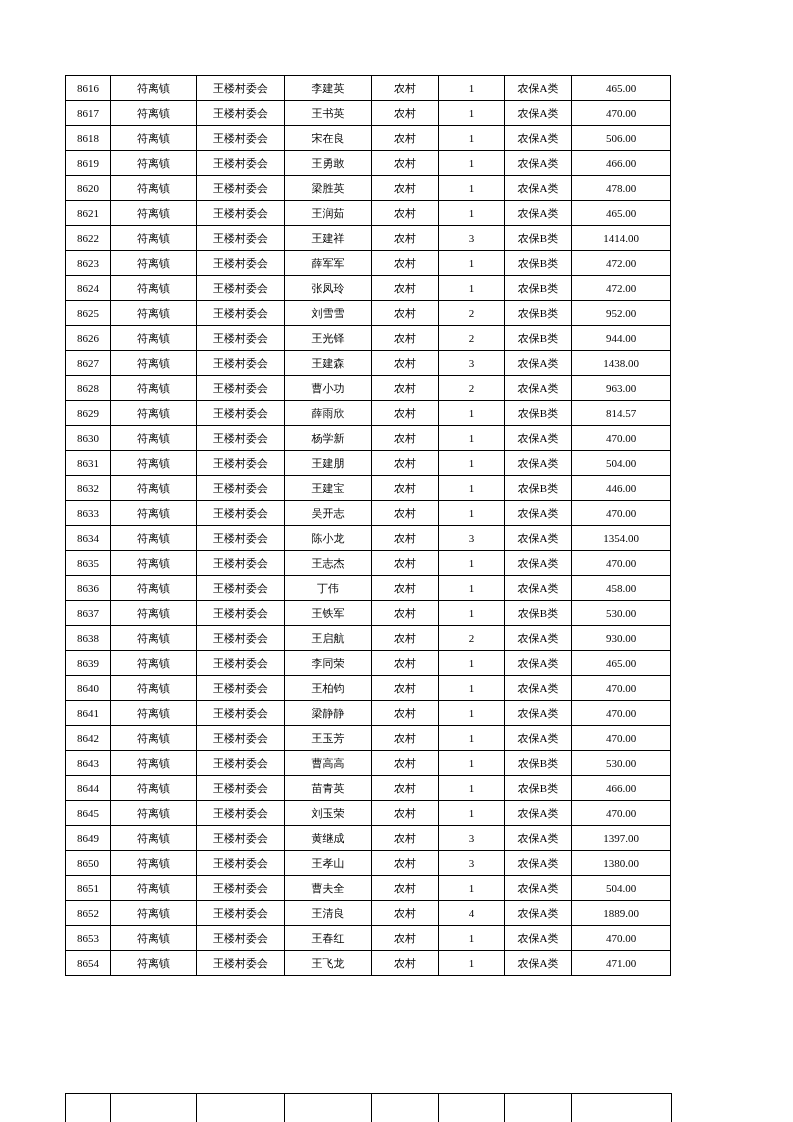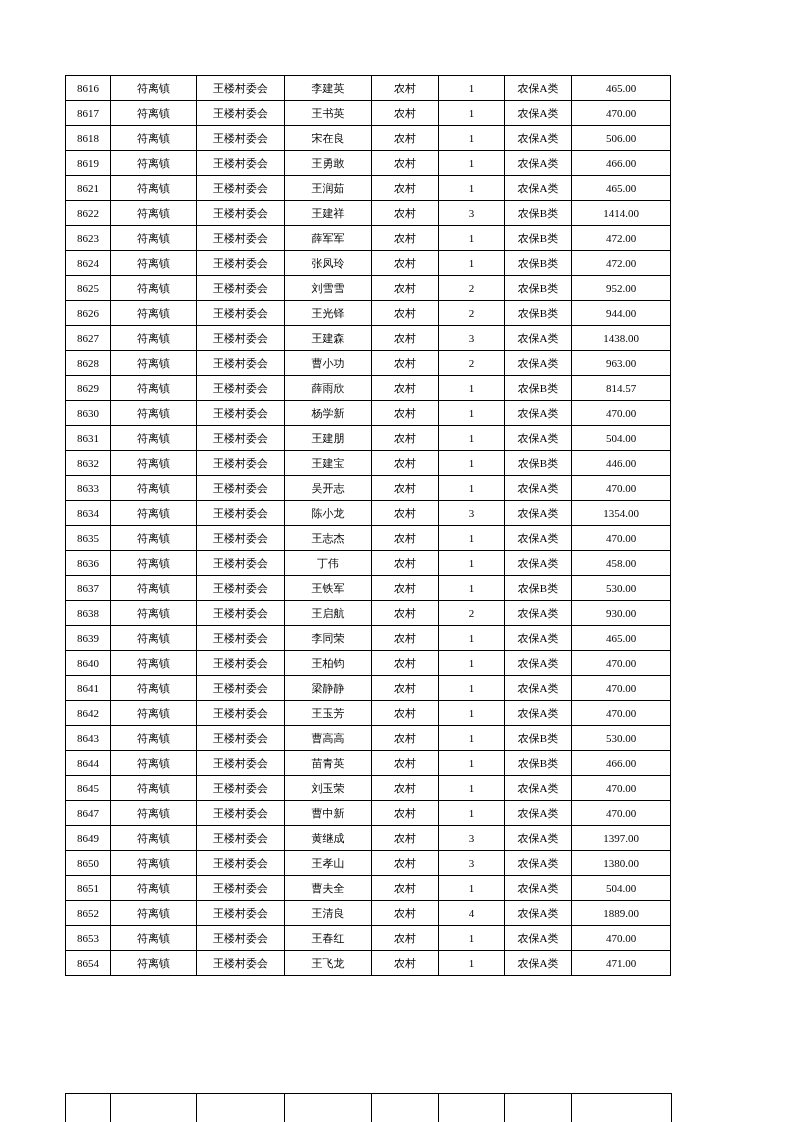--- a/index.html
+++ b/index.html
@@ -118,20 +118,30 @@
           <td>8619</td>
           <td>符离镇</td>
           <td>王楼村委会</td>
           <td>王勇敢</td>
           <td>农村</td>
           <td>1</td>
           <td>农保A类</td>
           <td>466.00</td>
         </tr>
         <tr>
+          <td>8620</td>
+          <td>符离镇</td>
+          <td>王楼村委会</td>
+          <td>梁胜英</td>
+          <td>农村</td>
+          <td>1</td>
+          <td>农保A类</td>
+          <td>478.00</td>
+        </tr>
+        <tr>
           <td>8621</td>
           <td>符离镇</td>
           <td>王楼村委会</td>
           <td>王润茹</td>
           <td>农村</td>
           <td>1</td>
           <td>农保A类</td>
           <td>465.00</td>
         </tr>
         <tr>
@@ -362,30 +372,20 @@
           <td>农村</td>
           <td>1</td>
           <td>农保B类</td>
           <td>466.00</td>
         </tr>
         <tr>
           <td>8645</td>
           <td>符离镇</td>
           <td>王楼村委会</td>
           <td>刘玉荣</td>
-          <td>农村</td>
-          <td>1</td>
-          <td>农保A类</td>
-          <td>470.00</td>
-        </tr>
-        <tr>
-          <td>8647</td>
-          <td>符离镇</td>
-          <td>王楼村委会</td>
-          <td>曹中新</td>
           <td>农村</td>
           <td>1</td>
           <td>农保A类</td>
           <td>470.00</td>
         </tr>
         <tr>
           <td>8649</td>
           <td>符离镇</td>
           <td>王楼村委会</td>
           <td>黄继成</td>

